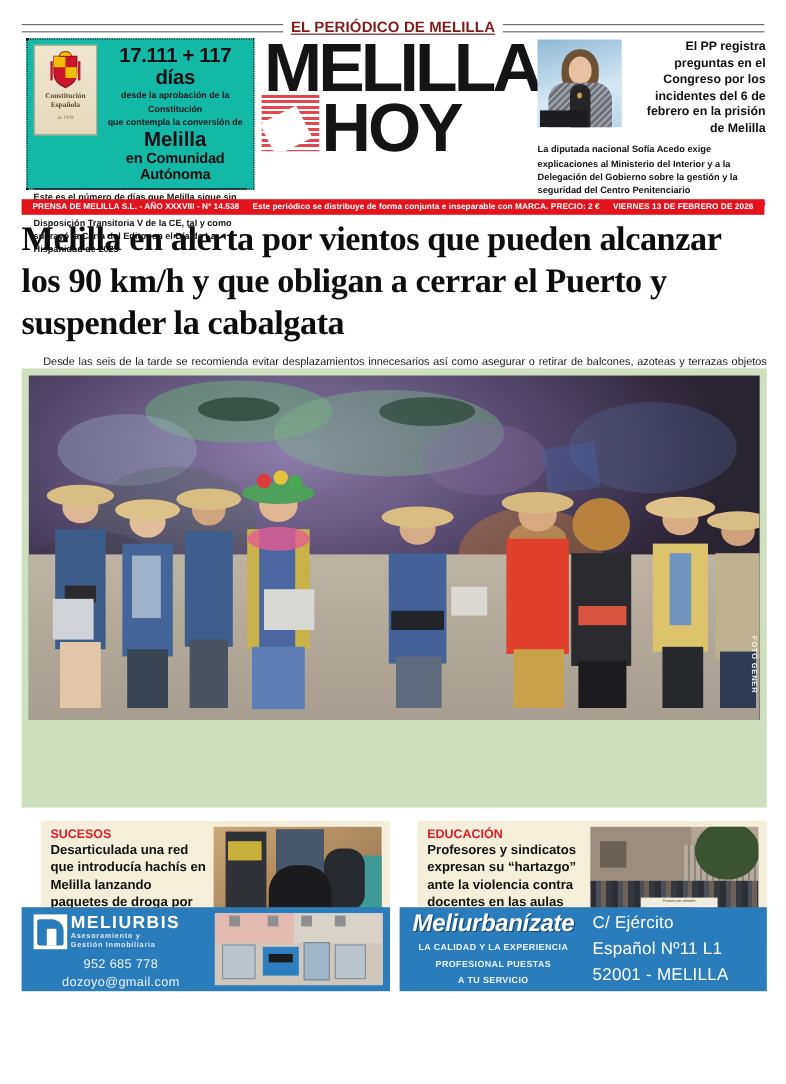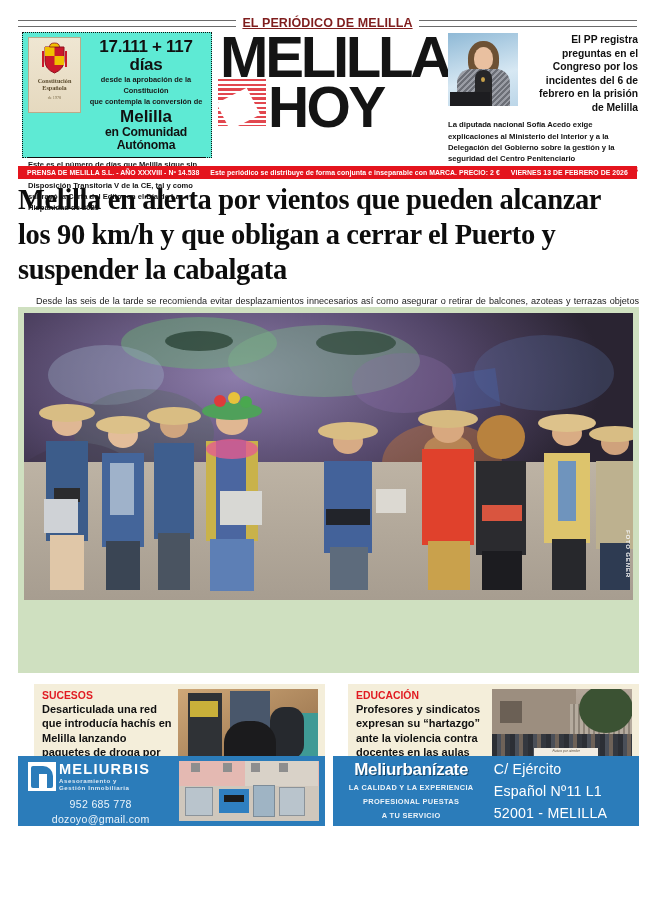--- a/index.html
+++ b/index.html
@@ -22,21 +22,21 @@
     font-weight: bold; font-size: 12.5px; letter-spacing: .1px;
     color: #7f1d1d; white-space: nowrap; font-family: "Liberation Sans", sans-serif; text-decoration: underline;
   }
 
   
   .masthead { position: absolute; left: 0; top: 32px; width: 655px; height: 128px; }
 
   
   .const-box {
     position: absolute; left: 22px; top: 0px; width: 190px; height: 126px;
-    border: 1.3px dotted #111; background: #5eead4; padding: 4px 5px 3px 5px;
+    border: 1.3px dotted #111; background: #14b8a6; padding: 4px 5px 3px 5px;
   }
   .const-top { display: flex; gap: 5px; }
   .const-cover {
     width: 53px; height: 76px; flex: 0 0 53px;
     background: linear-gradient(#efe6d2,#e5d9bf);
     border: 1px solid #b9ab8a;
     display: flex; flex-direction: column; align-items: center; justify-content: flex-start;
     padding-top: 3px; position: relative;
   }
   .shield { width: 27px; height: 34px; position: relative; }
@@ -208,21 +208,21 @@
   .sf-lower { position:absolute; left:0; top:42%; width:100%; height:58%; background:#cfc7bc; }
   .sf-win { position:absolute; background:#b9c4cc; border:1px solid #8b939a; }
   .sf-door { position:absolute; background:#9fb4c4; border:1px solid #7d8c98; }
   .sf-bar { position:absolute; top:2px; width:9px; height:9px; background:#8e8e8e; }
   .sf-blue { position:absolute; background:#2f7fc0; }
   .sf-blk { position:absolute; background:#1b1b1b; }
 
   .ad-right { display:flex; align-items:center; }
   .ad-right .rbrand { flex: 0 0 50%; text-align:center; padding-left:4px; }
   .mu-word {
-    font-size: 17px; font-weight: bold; color:#fff;
+    font-size: 20px; font-weight: bold; font-style: italic; color:#fff;
     letter-spacing: -.3px; text-shadow: 1px 1px 0 #14456b;
   }
   .mu-sub { margin-top:3px; font-size: 7.4px; font-weight: bold; color:#eaf2f8; line-height:1.45; letter-spacing:.35px;}
   .ad-right .raddr { flex: 1 1 auto; padding-left: 8px; }
   .ad-right .raddr div { font-size: 14.2px; color:#ffffff; line-height: 1.55; letter-spacing: .2px; }
 </style>
 </head>
 <body>
 
 <div class="page">

